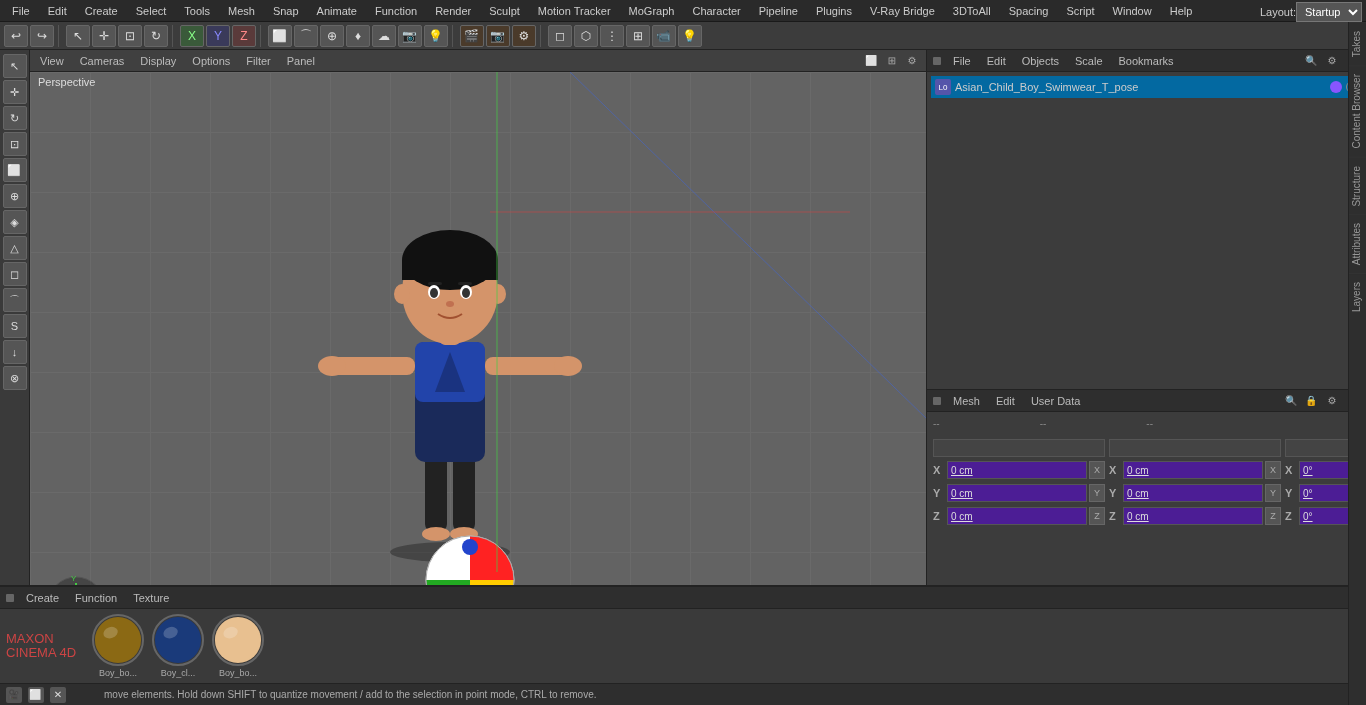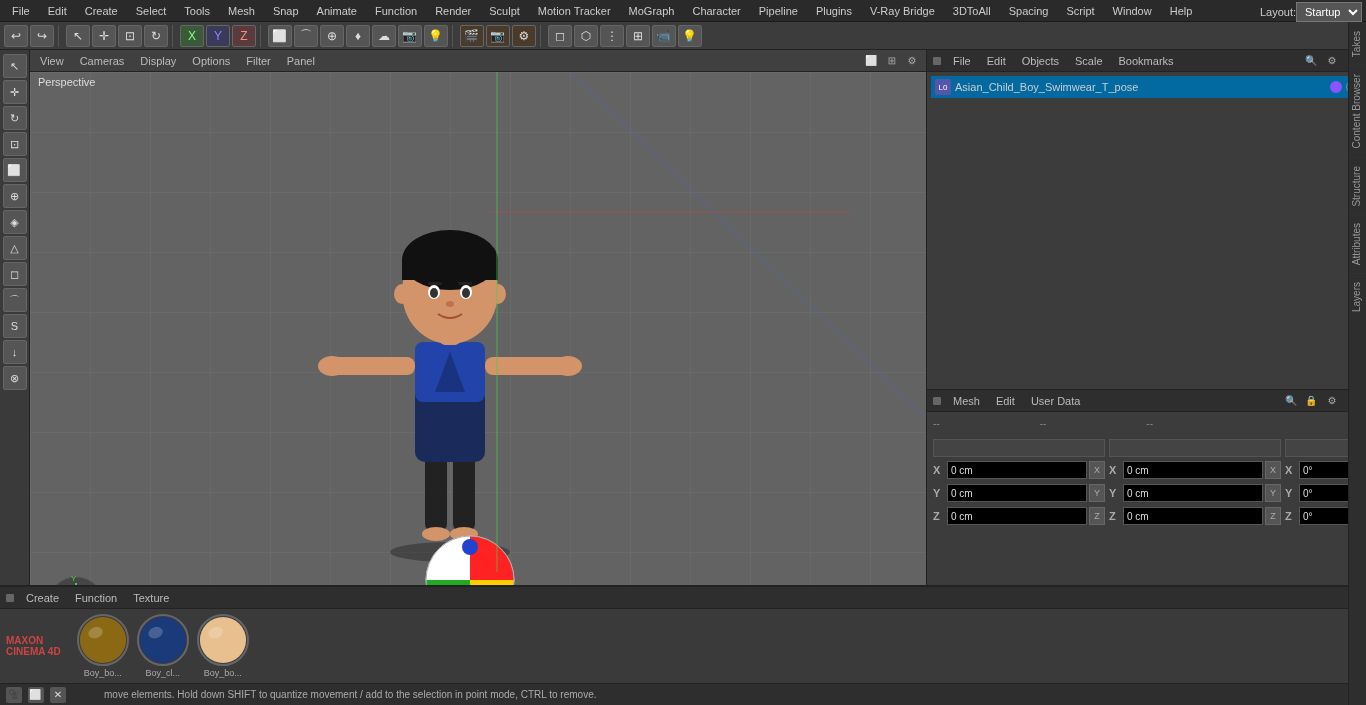--- a/index.html
+++ b/index.html
@@ -392,25 +392,26 @@
     }
     .coord-label {
       width: 12px;
       color: #aaa;
       font-size: 11px;
       font-weight: bold;
     }
     .coord-input {
       flex: 1;
       height: 18px;
-      background: #000000;
+      background: #4c1d95;
       border: 1px solid #555;
       color: #ddd;
       font-size: 10px;
       padding: 0 3px;
+      text-decoration: underline;
     }
     .coord-btn {
       width: 16px;
       height: 18px;
       background: #555;
       border: 1px solid #666;
       display: flex;
       align-items: center;
       justify-content: center;
       cursor: pointer;
@@ -1008,21 +1009,21 @@
   <div id="materials-bar">
     <div class="panel-header-icon" style="width:8px;height:8px;"></div>
     <span class="mat-menu">Create</span>
     <span class="mat-menu">Function</span>
     <span class="mat-menu">Texture</span>
   </div>
 
   <div id="materials-content">
 
     <div style="display:flex;flex-direction:column;align-items:center;justify-content:center;margin-right:8px;">
-      <div style="font-size:10px;color:#cc4444;font-weight:bold;line-height:1.1;">
+      <div style="font-size:13px;color:#cc4444;font-weight:normal;line-height:1.1;">
         MAXON<br>CINEMA 4D
       </div>
     </div>
 
     <div class="mat-item">
       <div class="mat-preview">
         <svg width="52" height="52" viewBox="0 0 52 52">
           <circle cx="26" cy="26" r="25" fill="#8b6914"></circle>
           <ellipse cx="18" cy="18" rx="8" ry="6" fill="rgba(255,255,255,0.2)" transform="rotate(-20,18,18)"></ellipse>
         </svg>

